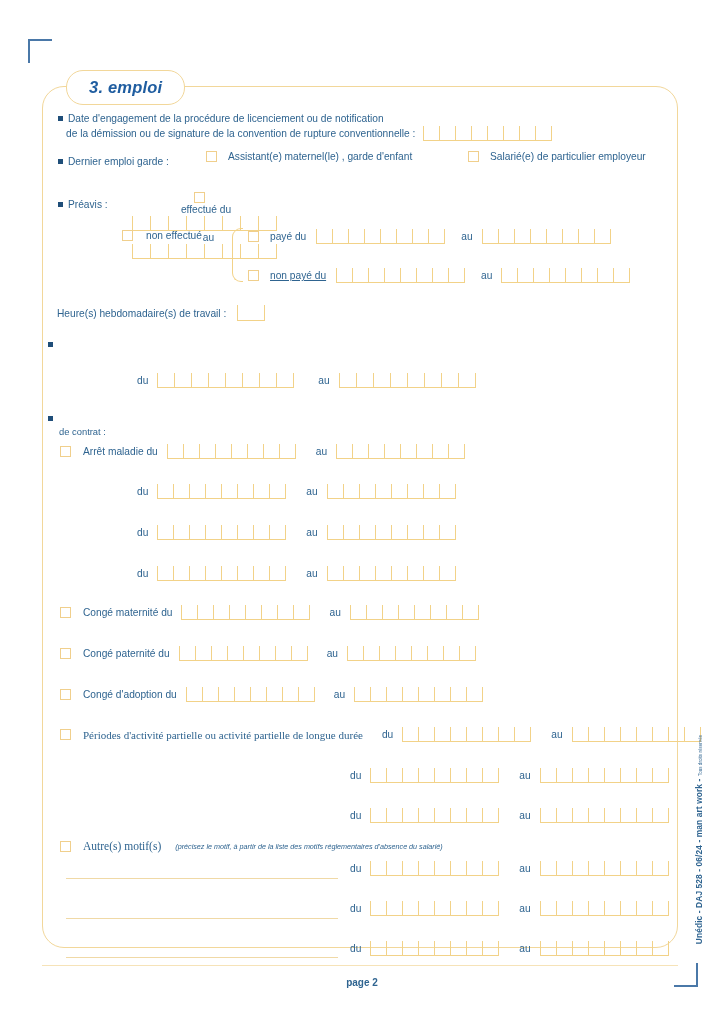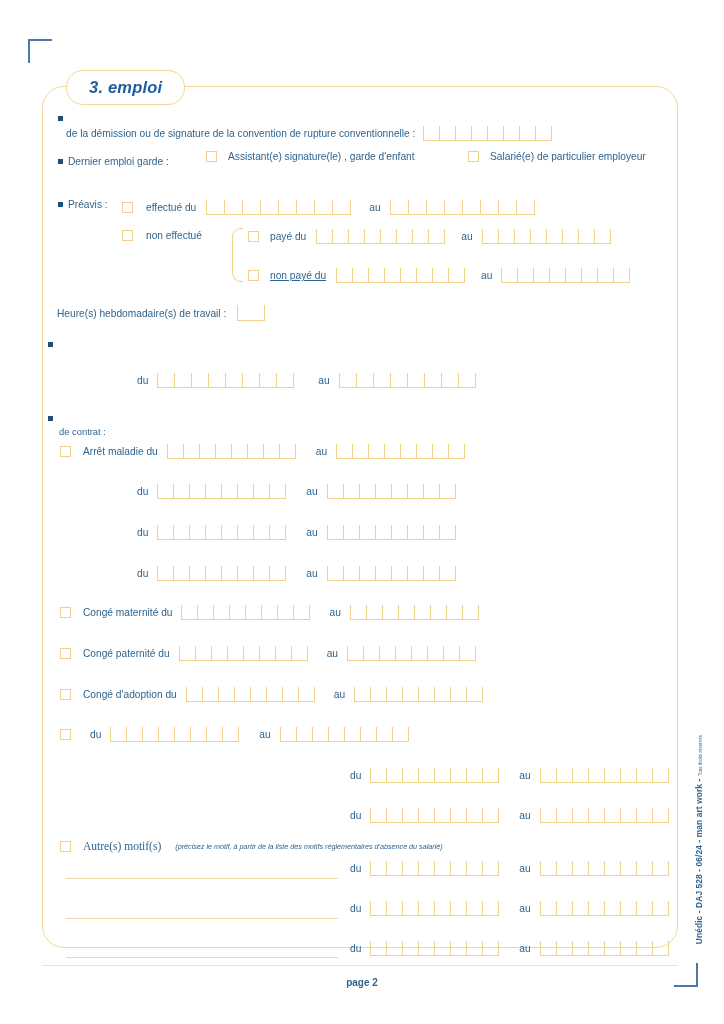--- a/index.html
+++ b/index.html
@@ -196,53 +196,53 @@
 <div class="crop-mark crop-tl"></div>
 <div class="crop-mark crop-br"></div>
 
 <div class="form-frame"></div>
 
 <div class="section-pill">
   <span class="pill-text">3. emploi</span>
 </div>
 
 <div class="c" style="left:58px; top:108px;">
-  <span class="bullet"></span>
+  <span class="bullet"></span><span class="lbl">Date d'engagement de la procédure de licenciement ou de notification</span>
 </div>
 <div class="c row" style="left:66px; top:126px;">
   <span class="lbl">de la démission ou de signature de la convention de rupture conventionnelle :</span>
   <span class="comb last-edge" style="margin-left:8px;">
       <span class="cell" style="width: 16px;"></span>
       <span class="cell" style="width: 16px;"></span>
       <span class="cell" style="width: 16px;"></span>
       <span class="cell" style="width: 16px;"></span>
       <span class="cell" style="width: 16px;"></span>
       <span class="cell" style="width: 16px;"></span>
       <span class="cell" style="width: 16px;"></span>
       <span class="cell" style="width: 16px;"></span>
     </span>
 </div>
 
 <div class="c" style="left:58px; top:151px;">
   <span class="bullet"></span><span class="lbl">Dernier emploi garde :</span>
 </div>
 <div class="c row" style="left:206px; top:150px;">
   <span class="cbox"></span>
-  <span class="lbl" style="margin-left:11px;">Assistant(e) signature(le) , garde d'enfant</span>
+  <span class="lbl" style="margin-left:11px;">Assistant(e) maternel(le) , garde d'enfant</span>
 </div>
 <div class="c row" style="left:468px; top:150px;">
   <span class="cbox"></span>
   <span class="lbl" style="margin-left:11px;">Salarié(e) de particulier employeur</span>
 </div>
 
 <div class="c" style="left:58px; top:194px;">
   <span class="bullet"></span><span class="lbl">Préavis :</span>
 </div>
 
-<div class="c row" style="left:122px; top:200px;">
+<div class="c row" style="left:122px; top:192px;flex-direction:column;">
   <span class="cbox"></span>
   <span class="lbl" style="margin-left:13px;">effectué du</span>
   <span class="comb last-edge" style="margin-left:10px;">
       <span class="cell" style="width: 18px;"></span>
       <span class="cell" style="width: 18px;"></span>
       <span class="cell" style="width: 18px;"></span>
       <span class="cell" style="width: 18px;"></span>
       <span class="cell" style="width: 18px;"></span>
       <span class="cell" style="width: 18px;"></span>
       <span class="cell" style="width: 18px;"></span>
@@ -534,20 +534,21 @@
       <span class="cell" style="width: 16px;"></span>
       <span class="cell" style="width: 16px;"></span>
       <span class="cell" style="width: 16px;"></span>
       <span class="cell" style="width: 16px;"></span>
       <span class="cell" style="width: 16px;"></span>
     </span>
 </div>
 
 <div class="c row" style="left:60px; top:727px;">
   <span class="cbox"></span>
+  <span class="lbl-serif" style="margin-left:12px;">Périodes d'activité partielle ou activité partielle de longue durée</span>
   <span class="lbl" style="margin-left:19px;">du</span>
   <span class="comb last-edge" style="margin-left:9px;">
       <span class="cell" style="width: 16px;"></span>
       <span class="cell" style="width: 16px;"></span>
       <span class="cell" style="width: 16px;"></span>
       <span class="cell" style="width: 16px;"></span>
       <span class="cell" style="width: 16px;"></span>
       <span class="cell" style="width: 16px;"></span>
       <span class="cell" style="width: 16px;"></span>
       <span class="cell" style="width: 16px;"></span>

